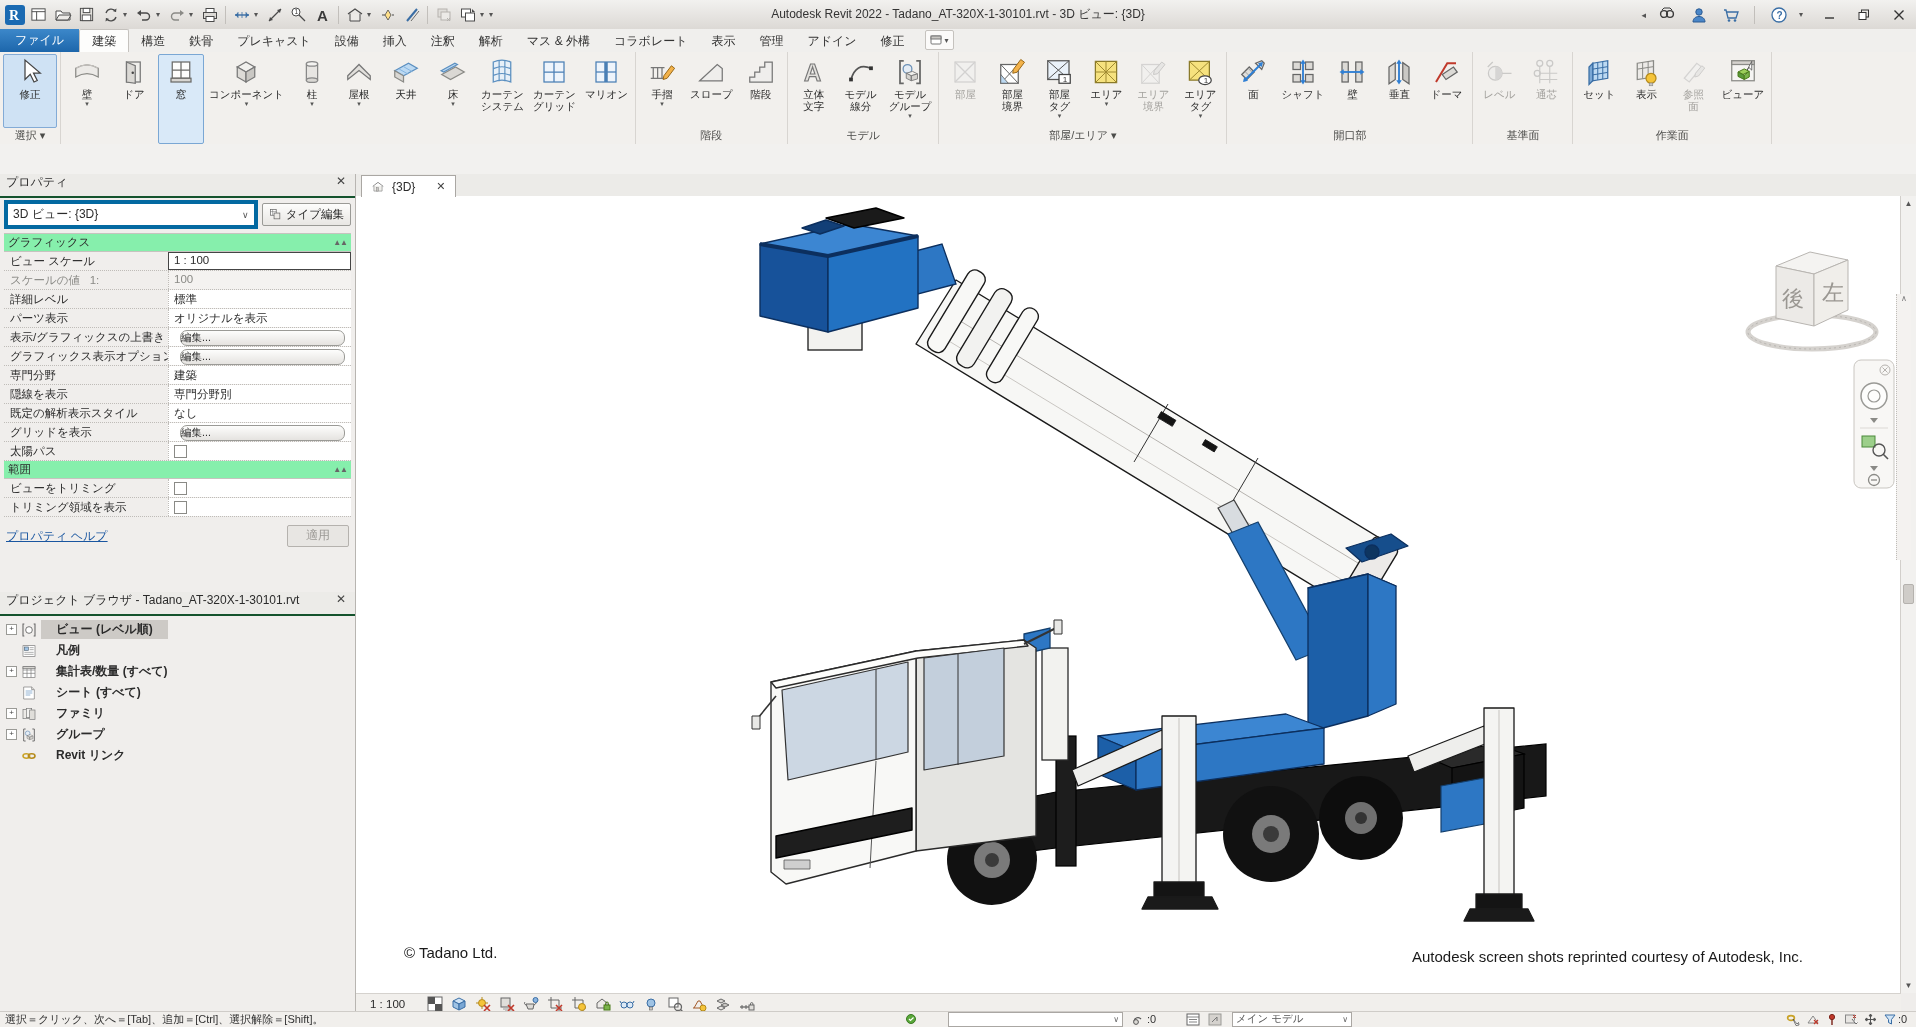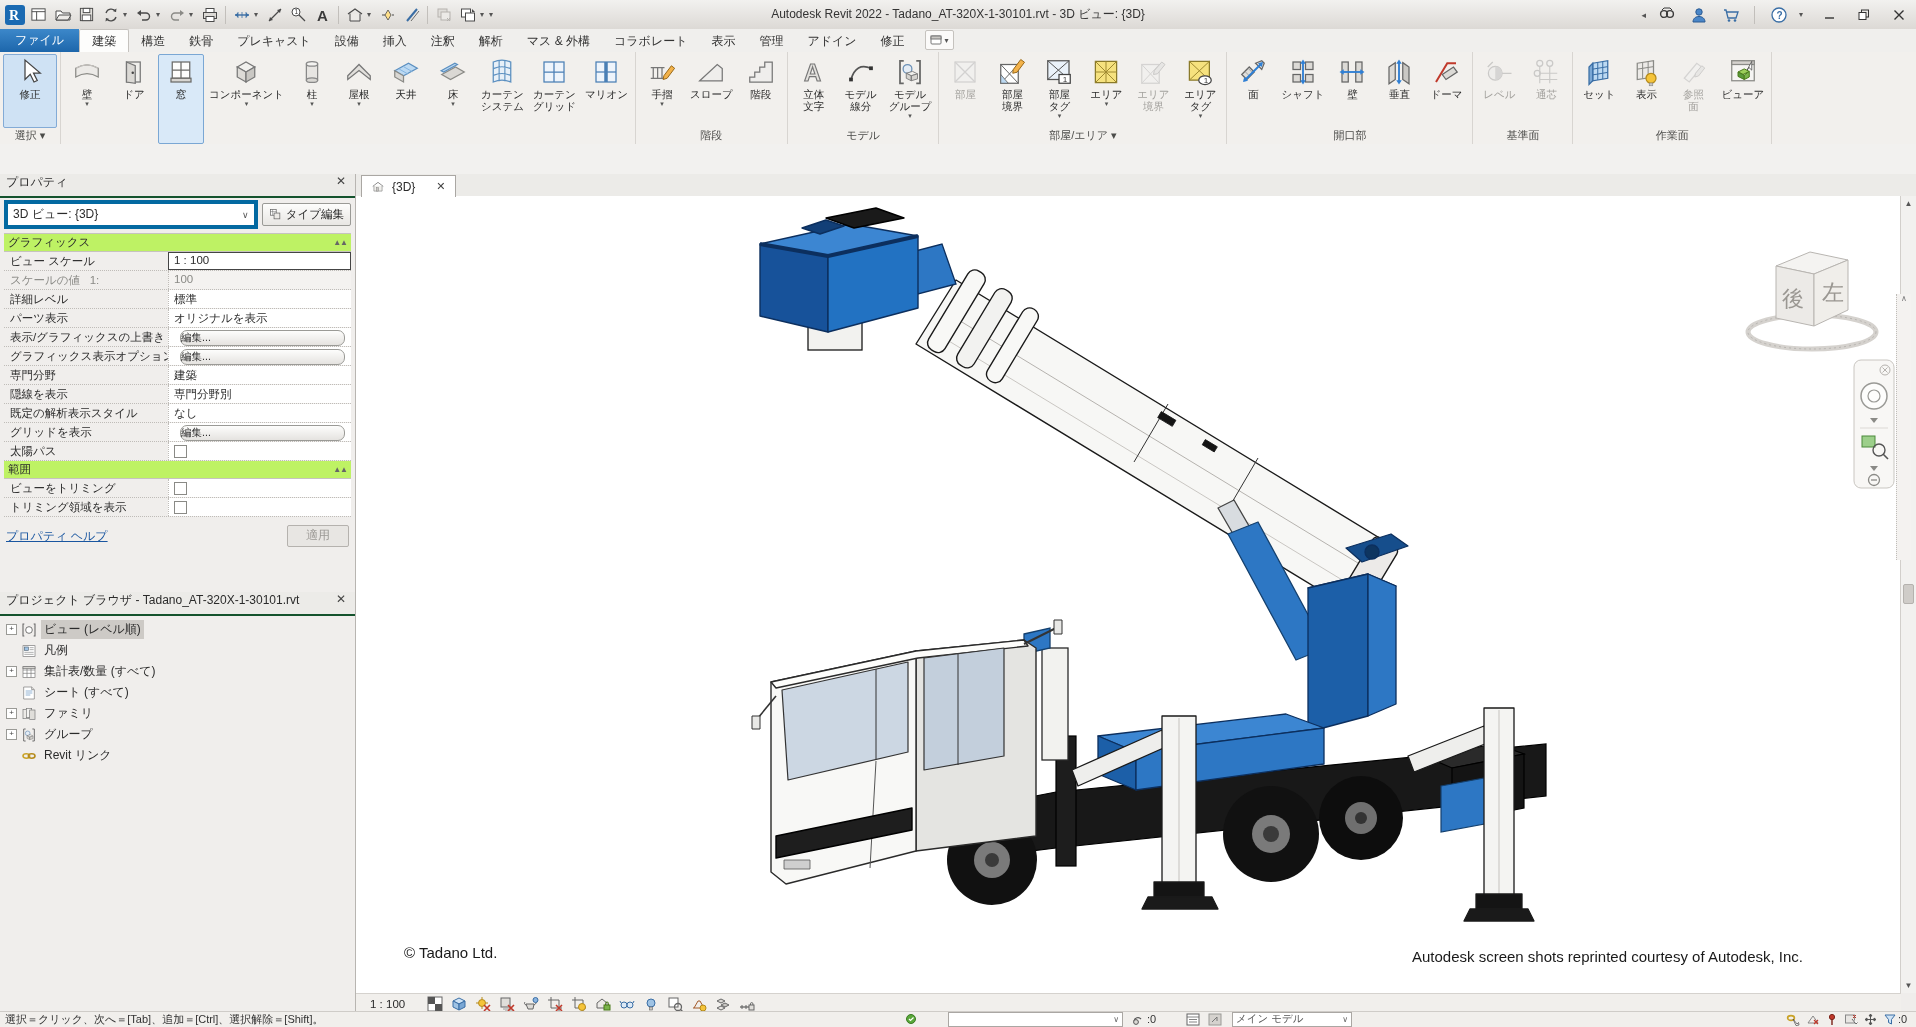--- a/index.html
+++ b/index.html
@@ -43,40 +43,40 @@
 .typesel{margin:3px 4px;height:60px;background:#fbfbfa;border:1px solid #b5b2ae;display:flex;align-items:center;}
 .typesel .ibox{width:56px;height:56px;margin:1px;border:1px solid #c9c6c2;background:#fff;display:flex;align-items:center;justify-content:center;}
 .typesel .tlabel{margin-left:14px;font-size:12px;}
 .typesel .tcaret{margin-left:auto;margin-right:6px;color:#555;font-size:9px;}
 .selrow{display:flex;align-items:center;margin:2px 4px 4px 4px;gap:4px;}
 .combo{flex:1;height:21px;background:#fff;border:4px solid #0369a1;display:flex;align-items:center;padding:0 5px;font-size:12px;}
 .combo .cv{flex:1;}
 .combo .cc{font-size:9px;color:#555;}
 .typeedit{height:21px;border:1px solid #9a9a96;border-radius:2px;background:linear-gradient(#fdfdfc,#e8e6e3);display:flex;align-items:center;gap:4px;padding:0 6px;font-size:11.5px;}
 .pgrid{margin:0 4px;border-top:1px solid #c6c3bf;}
-.psec{height:17px;background:#bef264;border-bottom:1px solid #c6c3bf;display:flex;align-items:center;padding:0 4px;font-size:11.5px;color:#2b2b2b;justify-content:space-between;}
+.psec{height:17px;background:#86efac;border-bottom:1px solid #c6c3bf;display:flex;align-items:center;padding:0 4px;font-size:11.5px;color:#2b2b2b;justify-content:space-between;}
 .psec .chev{margin-left:auto;font-size:8px;color:#666;letter-spacing:-1px;}
 .prow{display:flex;height:18px;border-bottom:1px dotted #bfbcb8;font-size:11.5px;align-items:stretch;}
 .plab{width:158px;padding:2px 0 0 6px;color:#2b2b2b;white-space:pre;overflow:hidden;}
 .plab.dim{color:#8a8a86;}
 .pval{flex:1;border-left:1px dotted #bfbcb8;background:#fff;padding:2px 0 0 5px;display:flex;align-items:flex-start;}
 .pval.dim{background:#f4f2f0;color:#8a8a86;}
 .pval.focus{border:1px solid #444;background:#fff;padding-top:1px;}
 .ebtn{margin:0 auto;width:92%;height:14px;border:1px solid #9a9a96;border-radius:7px;background:linear-gradient(#fdfdfc,#e5e3e0);font-size:10.5px;line-height:13px;color:#2b2b2b;}
 .chk{width:11px;height:11px;border:1px solid #8a8a86;background:#fff;margin-top:1px;}
 .pscroll{position:absolute;right:5px;top:294px;width:14px;height:266px;background:#f4f2f0;border-left:1px dotted #bfbcb8;font-size:8px;color:#777;text-align:center;}
 .helprow{display:flex;align-items:center;margin:8px 6px 0 6px;}
 .helplink{color:#1a56a0;text-decoration:underline;font-size:12px;}
 .applybtn{margin-left:auto;width:60px;height:20px;border:1px solid #b5b2ae;border-radius:2px;background:#e8e6e3;color:#9a9894;text-align:center;line-height:19px;font-size:12px;}
 .pbsect{position:absolute;left:0;top:418px;right:0;bottom:0;}
 .tree{padding-top:3px;font-size:12px;}
 .titem{height:21px;display:flex;align-items:center;padding-left:6px;gap:4px;white-space:nowrap;}
 .texp{width:9px;height:9px;border:1px solid #9a9a96;background:#fff;font-size:8px;line-height:7px;text-align:center;color:#444;flex:none;}
 .texp.none{visibility:hidden;}
-.tlab{padding:1px 3px;}
+.tlab{padding:1px 15px;font-weight:bold;}
 .titem.sel .tlab{background:#cdcac6;}
 .ticon{width:16px;height:16px;flex:none;}
 
 .vtabrow{position:absolute;left:356px;top:174px;right:0;height:22px;background:#ecebe8;border-bottom:1px solid #aaa7a3;}
 .vtab{position:absolute;left:5px;top:1px;height:21px;background:#fff;border:1px solid #aaa7a3;border-bottom:none;display:flex;align-items:center;gap:7px;padding:0 9px;font-size:12px;z-index:2;}
 .vtab .x{color:#444;font-size:11px;margin-left:14px;}
 .canvas{position:absolute;left:356px;top:196px;width:1545px;height:797px;background:#fff;overflow:hidden;}
 .scene{position:absolute;left:0;top:0;}
 .copyright{position:absolute;left:48px;top:748px;font-size:15px;color:#1a1a1a;}
 .courtesy{position:absolute;right:98px;top:752px;font-size:15px;color:#1a1a1a;}

